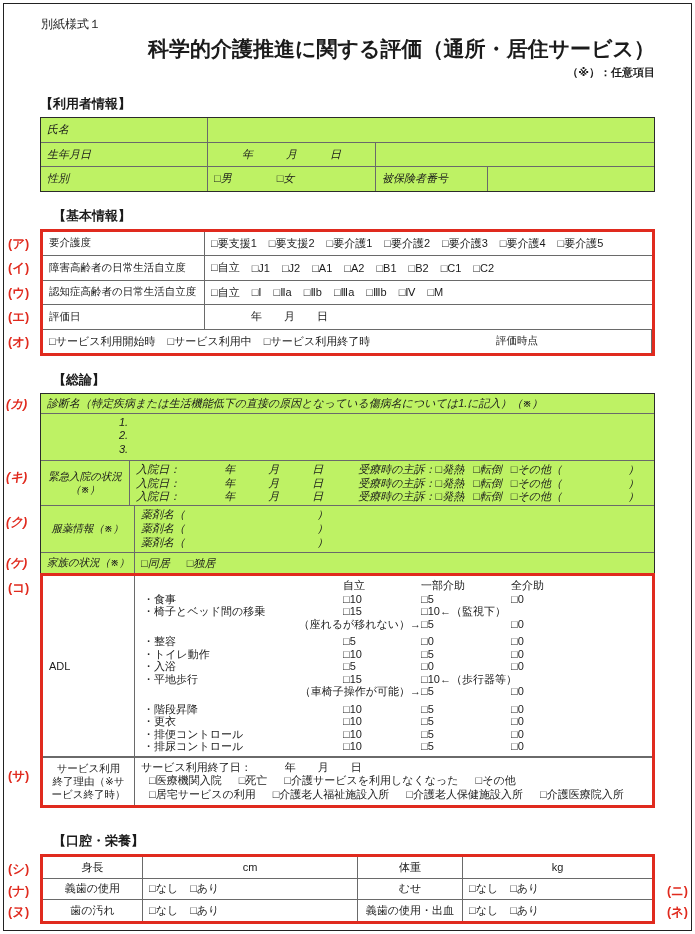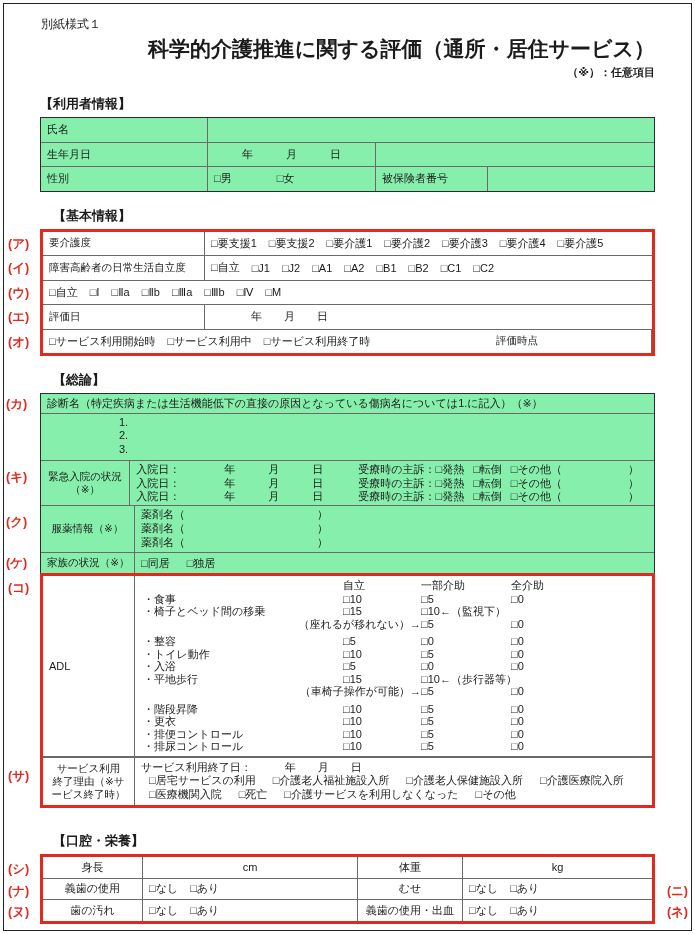--- a/index.html
+++ b/index.html
@@ -15,21 +15,21 @@
   .content{position:relative;padding:14px 40px 0 40px;width:615px;box-sizing:content-box;}
 
   .form-code{font-size:12px;margin:2px 0 0 1px;}
   .title{font-size:21px;font-weight:bold;text-align:right;margin:3px 0 0 0;line-height:26px;}
   .opt-note{font-size:11px;font-weight:bold;text-align:right;margin-top:3px;}
 
   .sec{font-size:13px;font-weight:bold;margin:15px 0 4px 0;}
   .sec.indent{margin-left:13px;}
 
   
-  .tbl{border:1.2px solid var(--line-outer);background:#86efac;}
+  .tbl{border:1.2px solid var(--line-outer);background:#bef264;font-style:italic;}
   .trow{display:flex;position:relative;border-bottom:1px solid var(--line-inner);align-items:stretch;}
   .tbl .trow:last-child,.redframe .trow:last-child{border-bottom:none;}
   .cell{padding:3px 6px;font-size:11px;box-sizing:border-box;display:flex;align-items:center;white-space:nowrap;}
   .cell.block{display:block;}
   .div-r{border-right:1px solid var(--line-inner);}
   .c-center{justify-content:center;}
   .lblcell{font-size:10.5px;}
 
   .redframe{border:3px solid var(--red);position:relative;}
 
@@ -152,20 +152,21 @@
             <span class="opt">□A1</span>
             <span class="opt">□A2</span>
             <span class="opt">□B1</span>
             <span class="opt">□B2</span>
             <span class="opt">□C1</span>
             <span class="opt">□C2</span>
           </div>
       </div>
       <div class="trow">
         <span class="tag">(ウ)</span>
+        <div class="cell div-r bw1 lblcell">認知症高齢者の日常生活自立度</div>
         <div class="cell bwr">
             <span class="opt">□自立</span>
             <span class="opt">□Ⅰ</span>
             <span class="opt">□Ⅱa</span>
             <span class="opt">□Ⅱb</span>
             <span class="opt">□Ⅲa</span>
             <span class="opt">□Ⅲb</span>
             <span class="opt">□Ⅳ</span>
             <span class="opt">□M</span>
           </div>
@@ -331,22 +332,22 @@
       </div>
       <div class="trow" style="border-top:1px solid var(--line-inner);">
         <span class="tag" style="top:10px;">(サ)</span>
         <div class="cell div-r ow1r lbl-stack lblcell">
           <div>サービス利用</div>
           <div>終了理由（※サ</div>
           <div>ービス終了時）</div>
         </div>
         <div class="svc-content">
           <div class="svc-line">サービス利用終了日：　　　年　　月　　日</div>
+          <div class="svc-line svc-ind opts-mid"><span class="opt">□医療機関入院</span><span class="opt">□死亡</span><span class="opt">□介護サービスを利用しなくなった</span><span class="opt">□その他</span></div>
           <div class="svc-line svc-ind opts-mid"><span class="opt">□居宅サービスの利用</span><span class="opt">□介護老人福祉施設入所</span><span class="opt">□介護老人保健施設入所</span><span class="opt">□介護医療院入所</span></div>
-          <div class="svc-line svc-ind opts-mid"><span class="opt">□医療機関入院</span><span class="opt">□死亡</span><span class="opt">□介護サービスを利用しなくなった</span><span class="opt">□その他</span></div>
         </div>
       </div>
     </div>
 
     <h2 class="sec indent" style="margin-top:24px;">【口腔・栄養】</h2>
     <div class="redframe oral-frame">
       <div class="trow">
         <span class="tag">(シ)</span>
         <div class="cell div-r kw1 c-center">身長</div>
         <div class="cell div-r kw2 c-center">cm</div>

